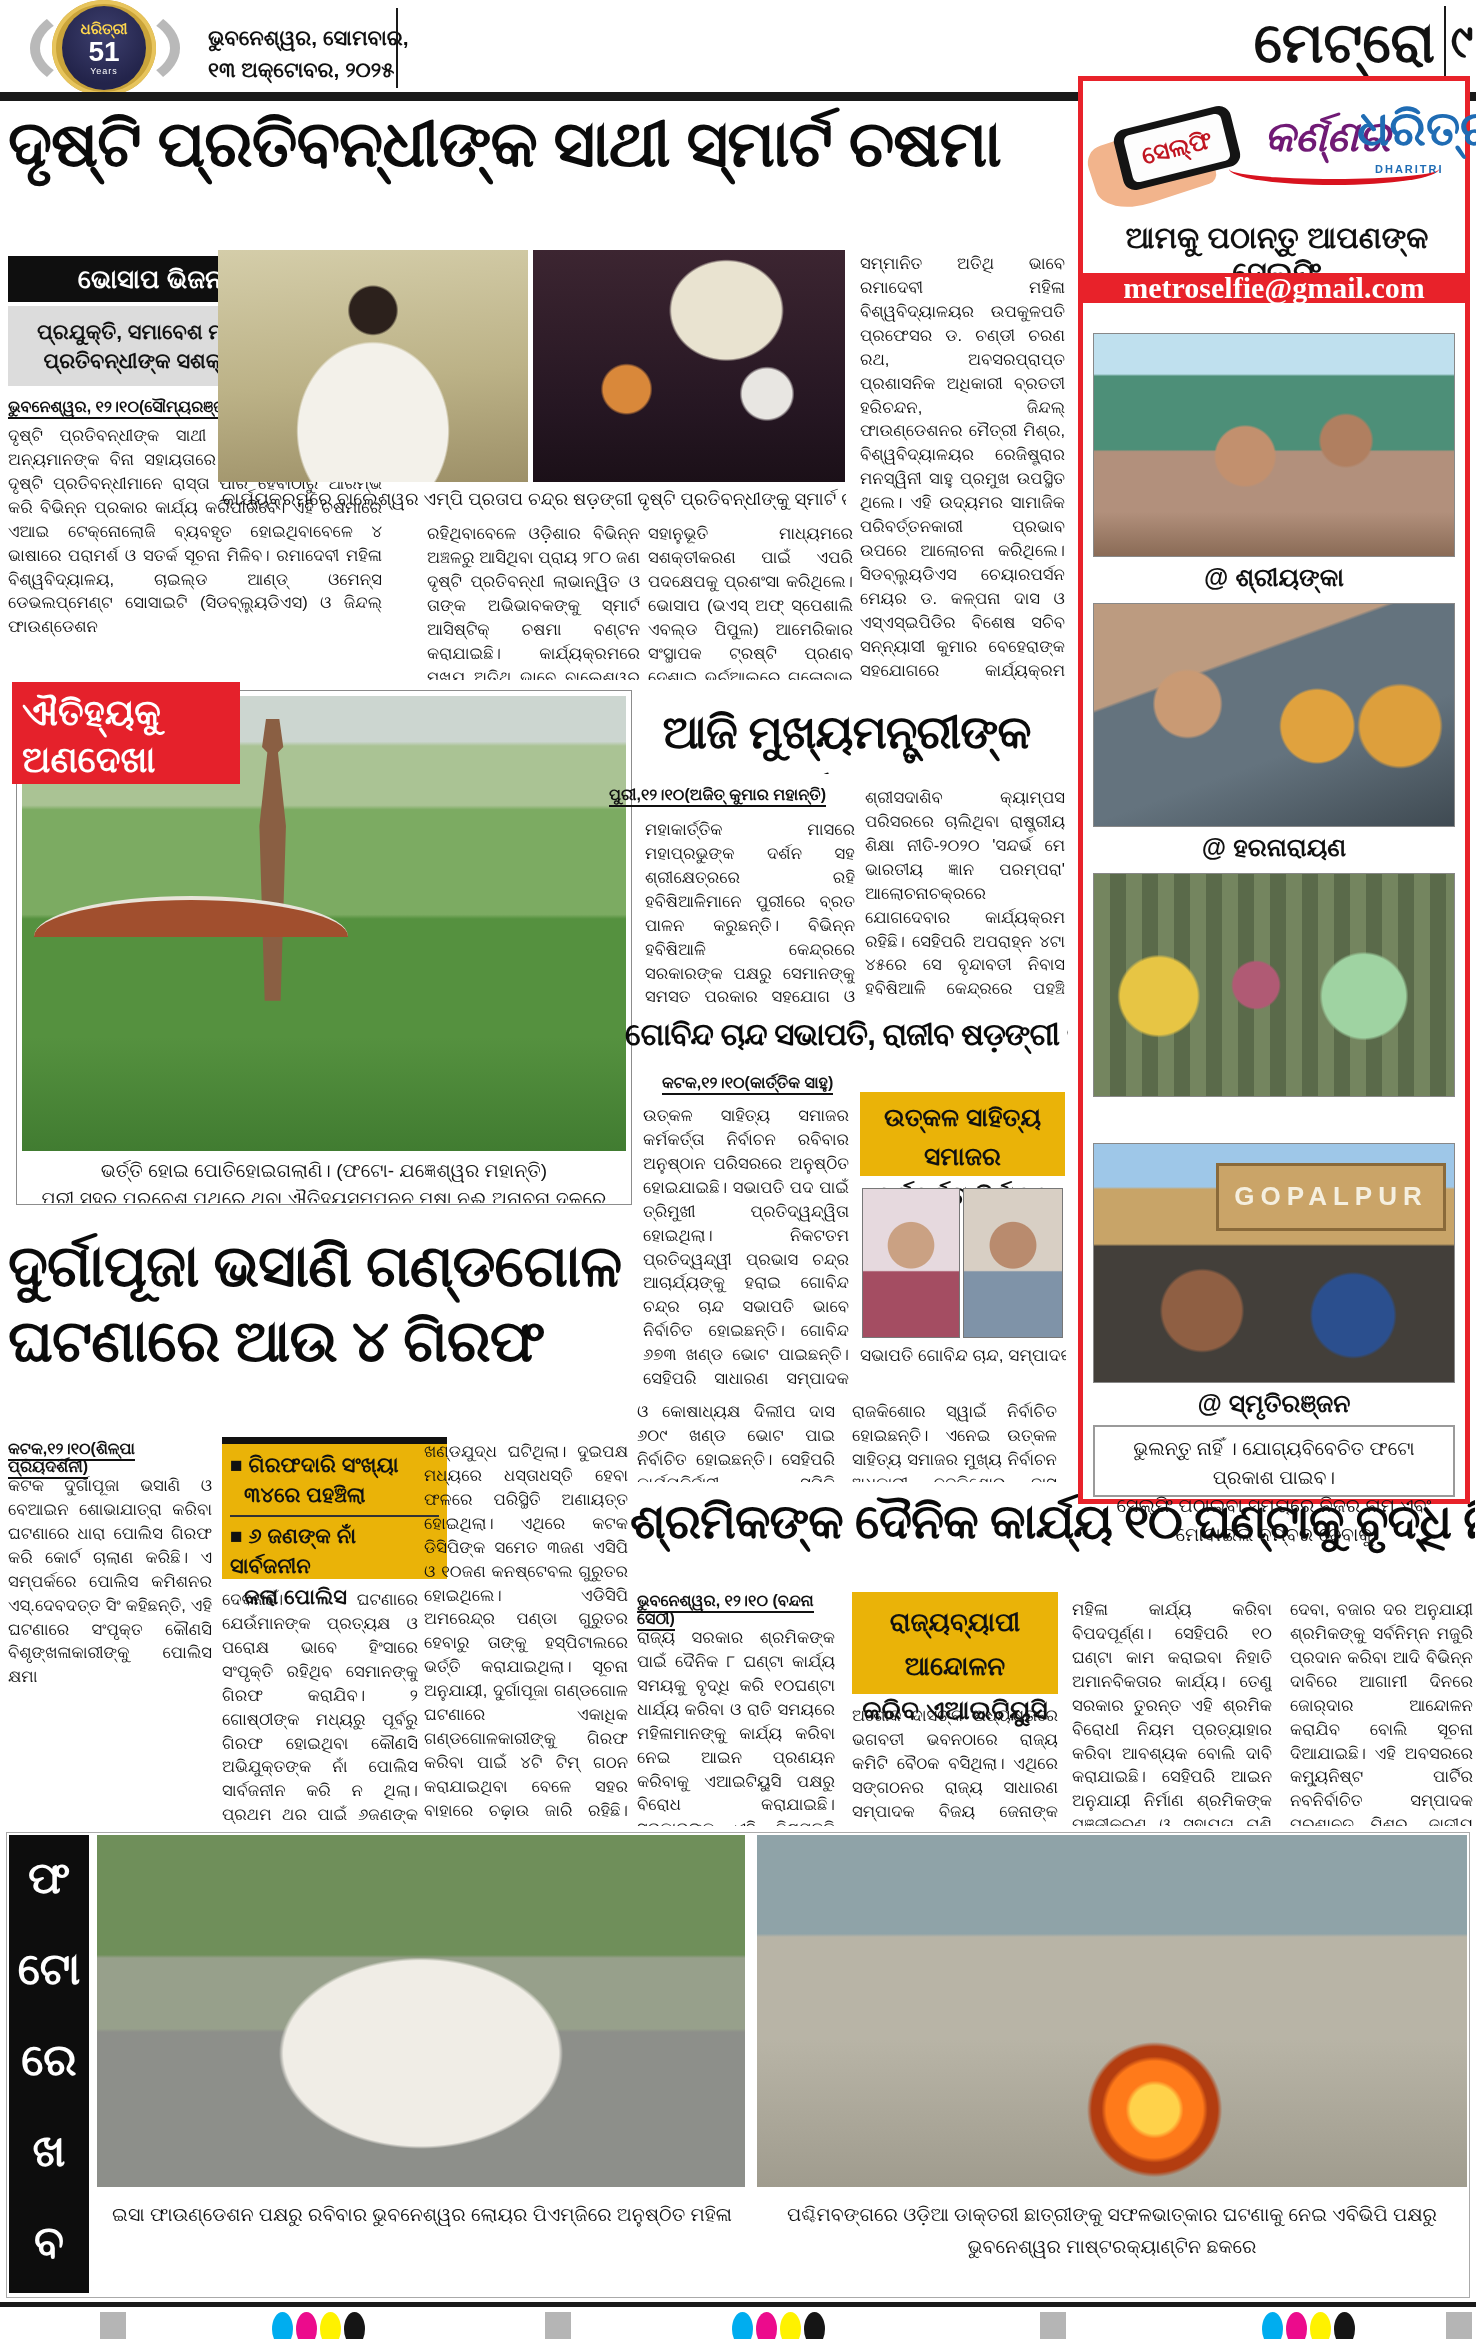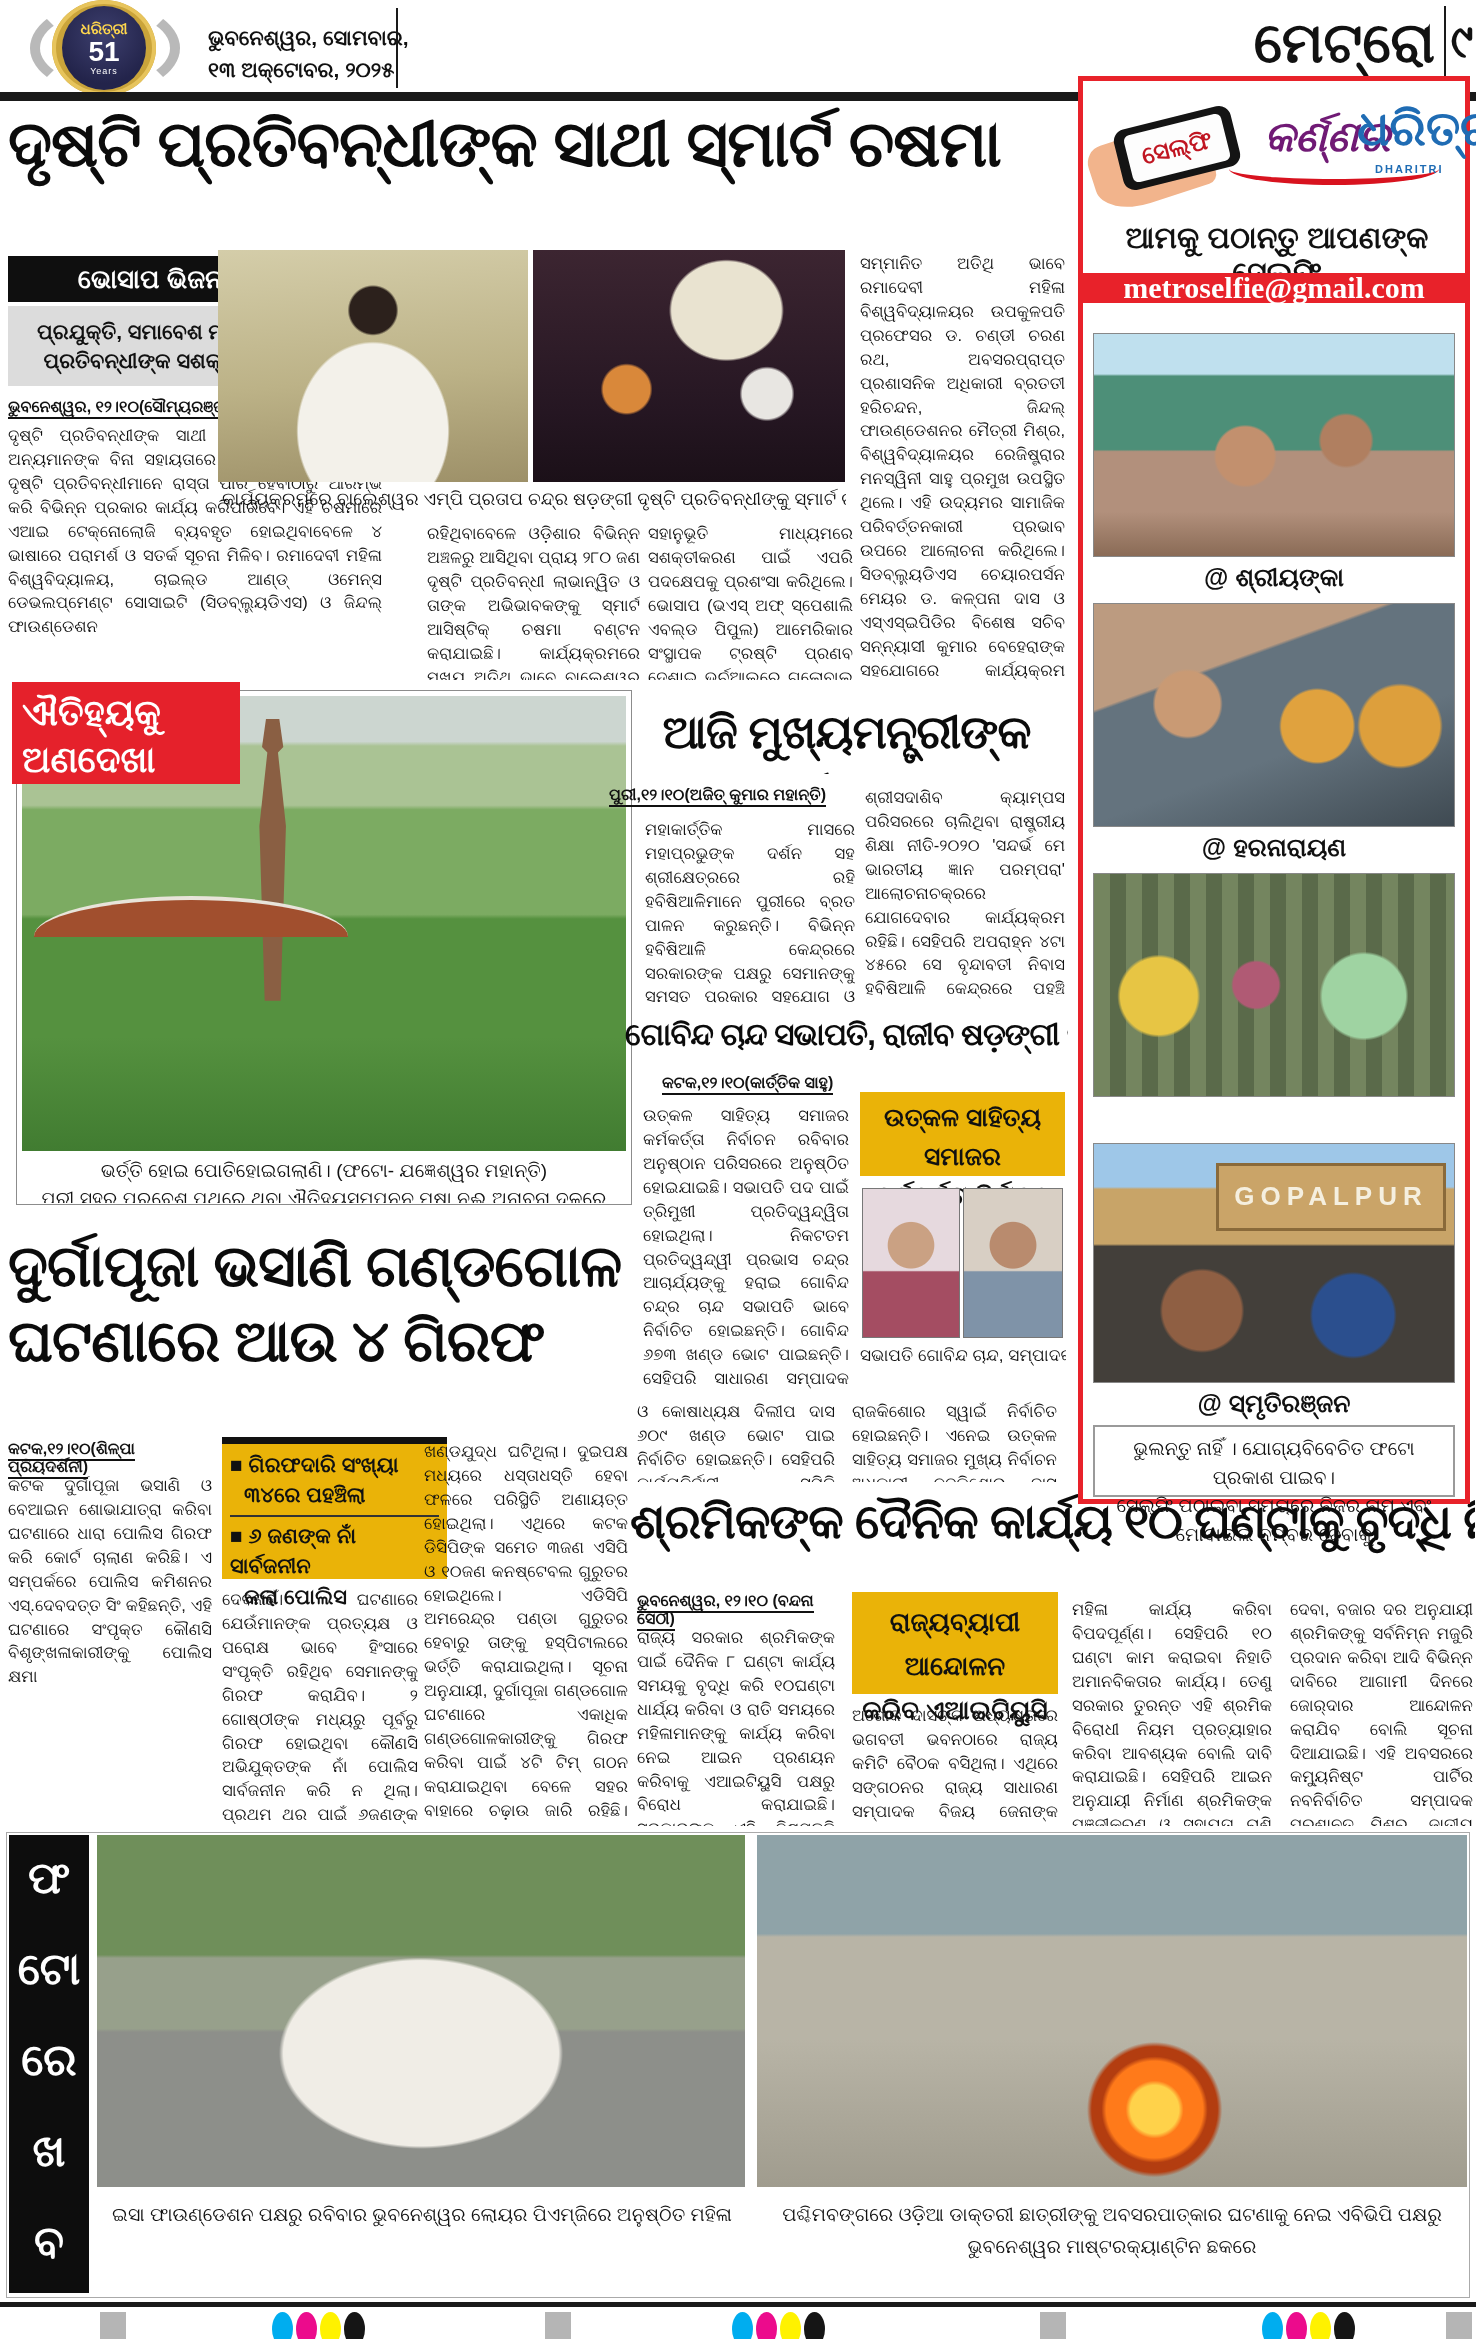--- a/index.html
+++ b/index.html
@@ -195,21 +195,21 @@
     <div>ଖ</div>
     <div>ବ</div>
     <div>ର</div>
   </div>
   <div class="abs ph ph-walk" style="left:90px;top:2px;width:648px;height:352px;"></div>
   <div class="abs ph ph-protest" style="left:750px;top:2px;width:710px;height:352px;"></div>
   <div class="abs caption center" style="left:100px;top:366px;width:630px;height:70px;font-size:19px;line-height:1.7;">
     <div>ଇସା ଫାଉଣ୍ଡେଶନ ପକ୍ଷରୁ ରବିବାର ଭୁବନେଶ୍ୱର ଲୋୟର ପିଏମ୍‌ଜିରେ ଅନୁଷ୍ଠିତ ମହିଳା</div>
   </div>
   <div class="abs caption center" style="left:755px;top:366px;width:700px;height:70px;font-size:19px;line-height:1.7;">
-    <div>ପଶ୍ଚିମବଙ୍ଗରେ ଓଡ଼ିଆ ଡାକ୍ତରୀ ଛାତ୍ରୀଙ୍କୁ ଅବସରପାତ୍କାର ଘଟଣାକୁ ନେଇ ଏବିଭିପି ପକ୍ଷରୁ ଭୁବନେଶ୍ୱର ମାଷ୍ଟରକ୍ୟାଣ୍ଟିନ ଛକରେ</div>
+    <div>ପଶ୍ଚିମବଙ୍ଗରେ ଓଡ଼ିଆ ଡାକ୍ତରୀ ଛାତ୍ରୀଙ୍କୁ ସଫଳଭାତ୍କାର ଘଟଣାକୁ ନେଇ ଏବିଭିପି ପକ୍ଷରୁ ଭୁବନେଶ୍ୱର ମାଷ୍ଟରକ୍ୟାଣ୍ଟିନ ଛକରେ</div>
     <div>ବିକ୍ଷୋଭ ପ୍ରଦର୍ଶନ କରାଯିବା ସହ ପଶ୍ଚିମବଙ୍ଗ ମୁଖ୍ୟମନ୍ତ୍ରୀ ମମତା ବାନାର୍ଜୀଙ୍କ କୁଶପୁତ୍ତଳିକା ଦାହ କରାଯାଇଛି। (ଫଟୋ- ବିକାଶ ନାୟକ)</div>
   </div>
 </div>
 
 <div class="abs black-bar" style="left:0;top:2302px;width:1476px;height:5px;"></div>
 <div class="abs regsq" style="left:100px;top:2312px;"></div>
 <div class="abs regdots" style="left:272px;top:2312px;">
   <i style="background:#00adef;"></i>
     <i style="background:#ec0b8c;"></i>
     <i style="background:#fff200;"></i>

